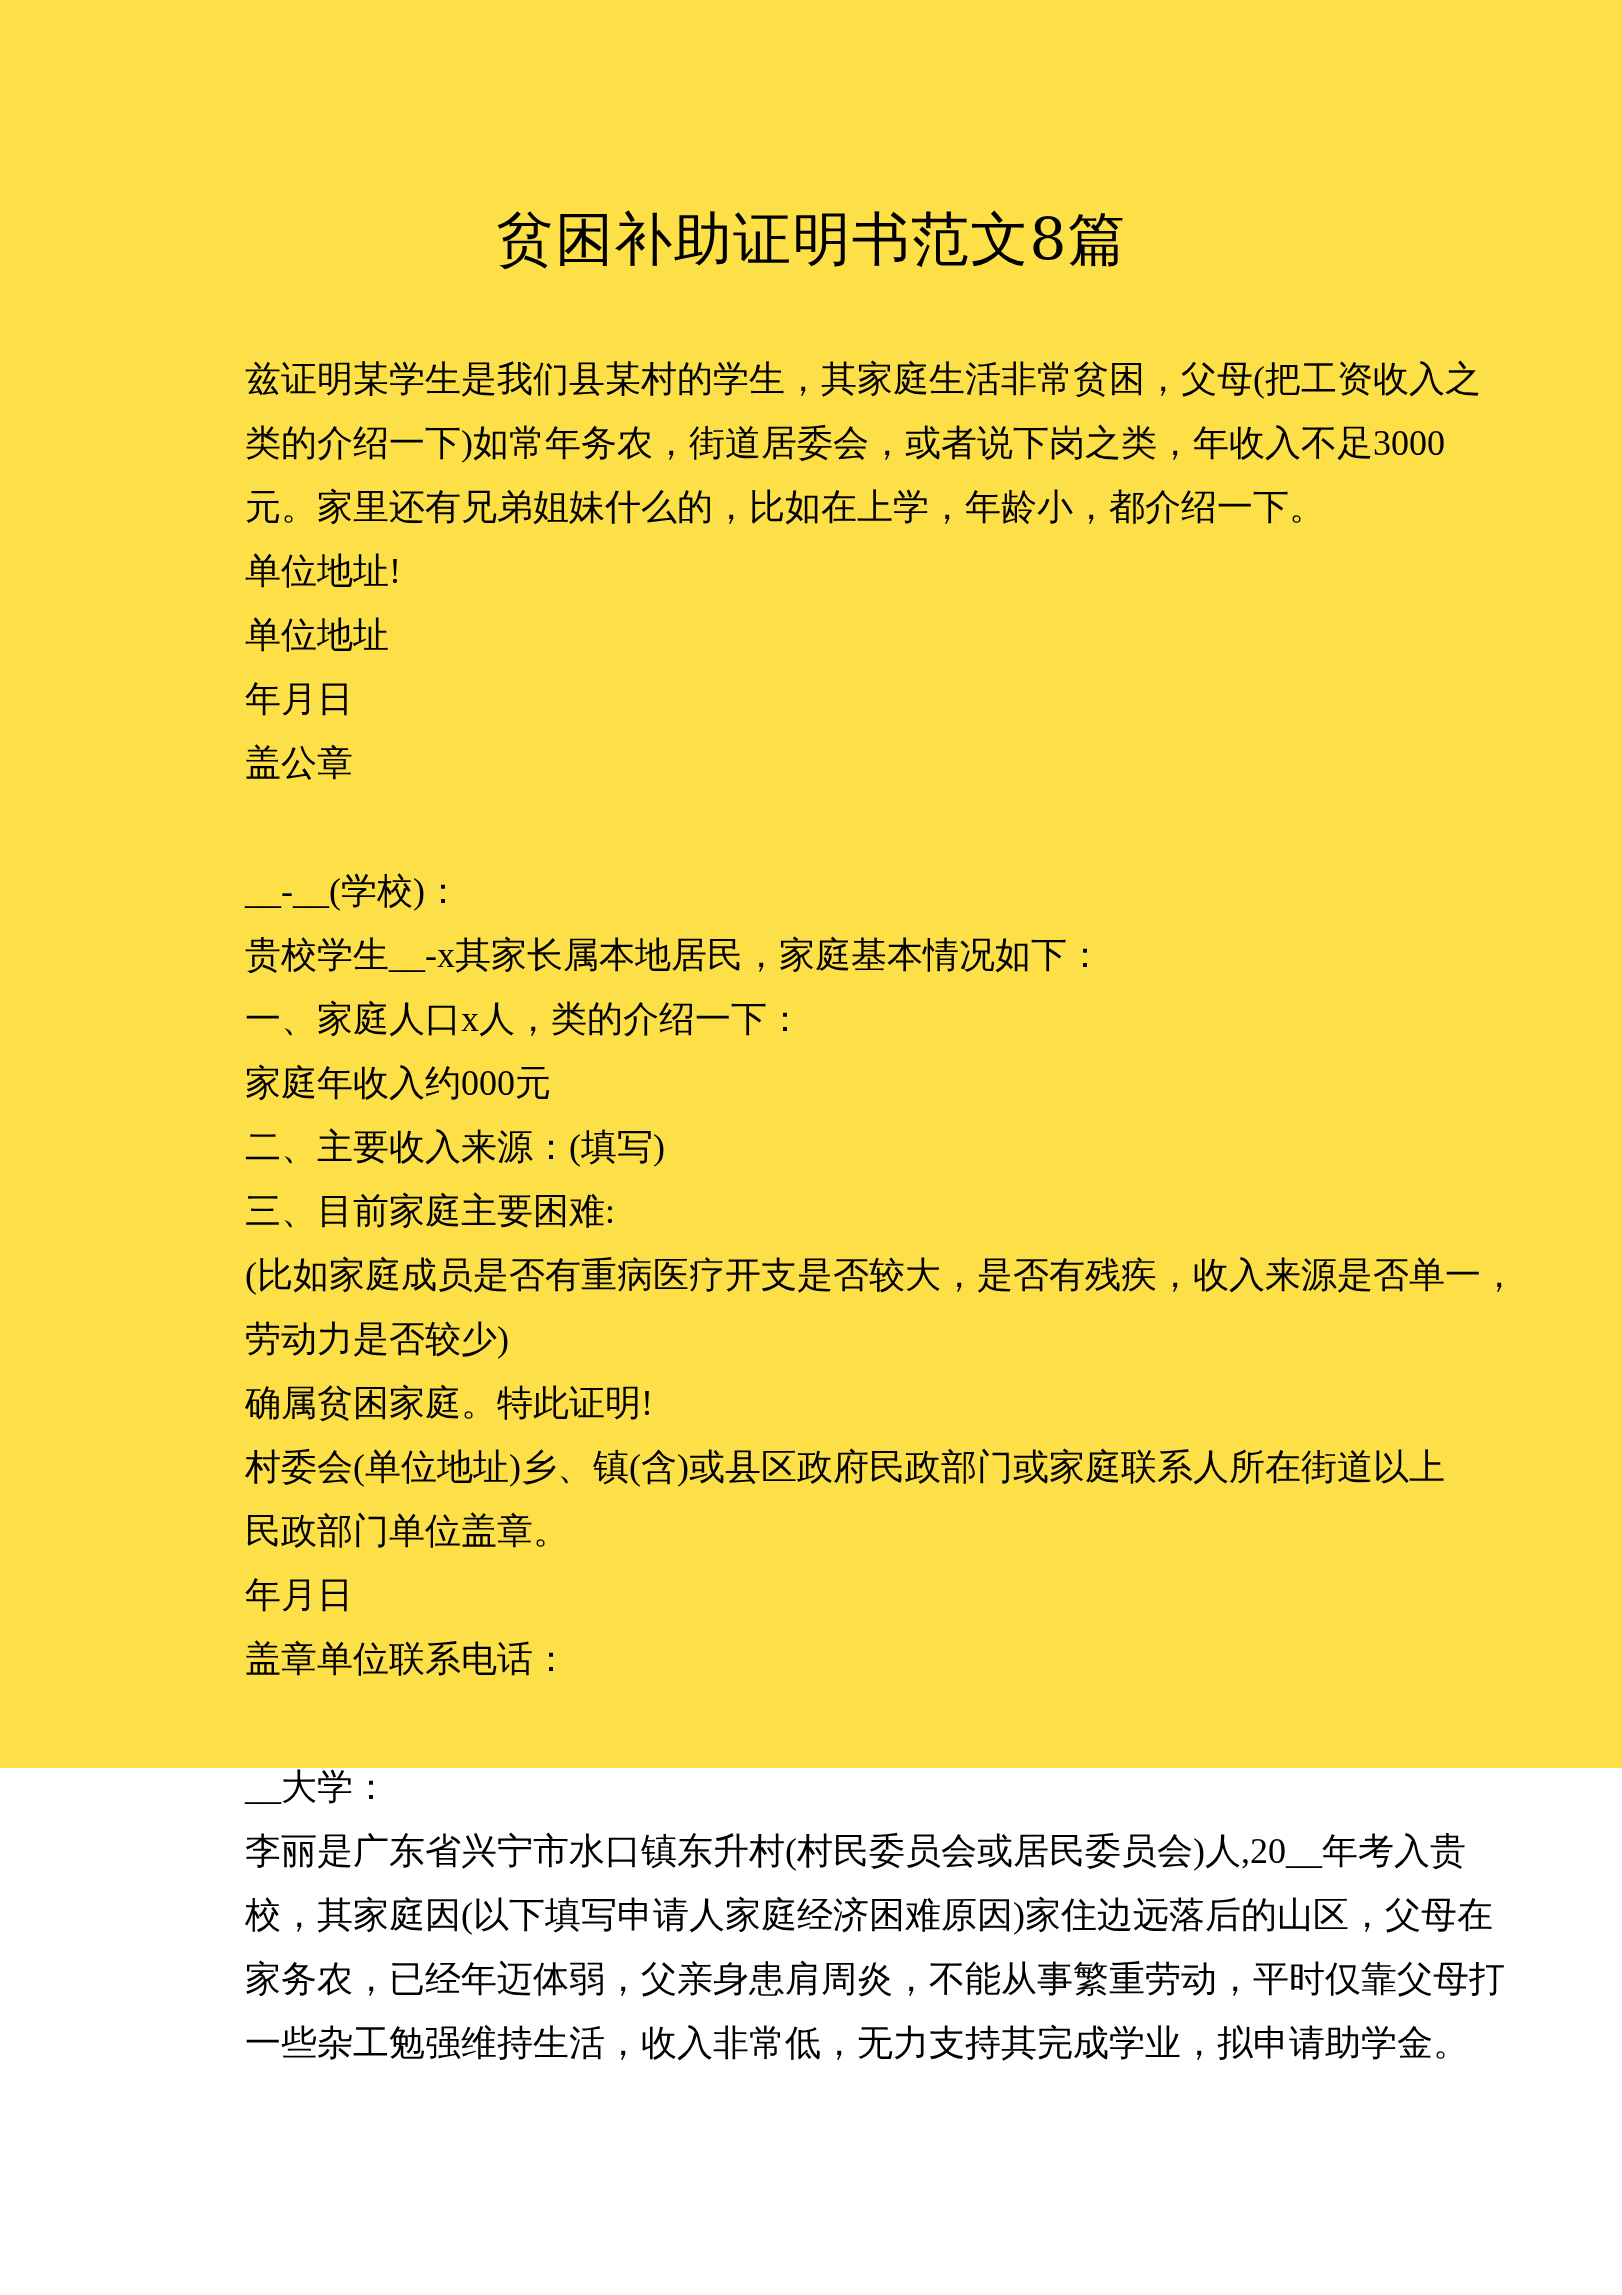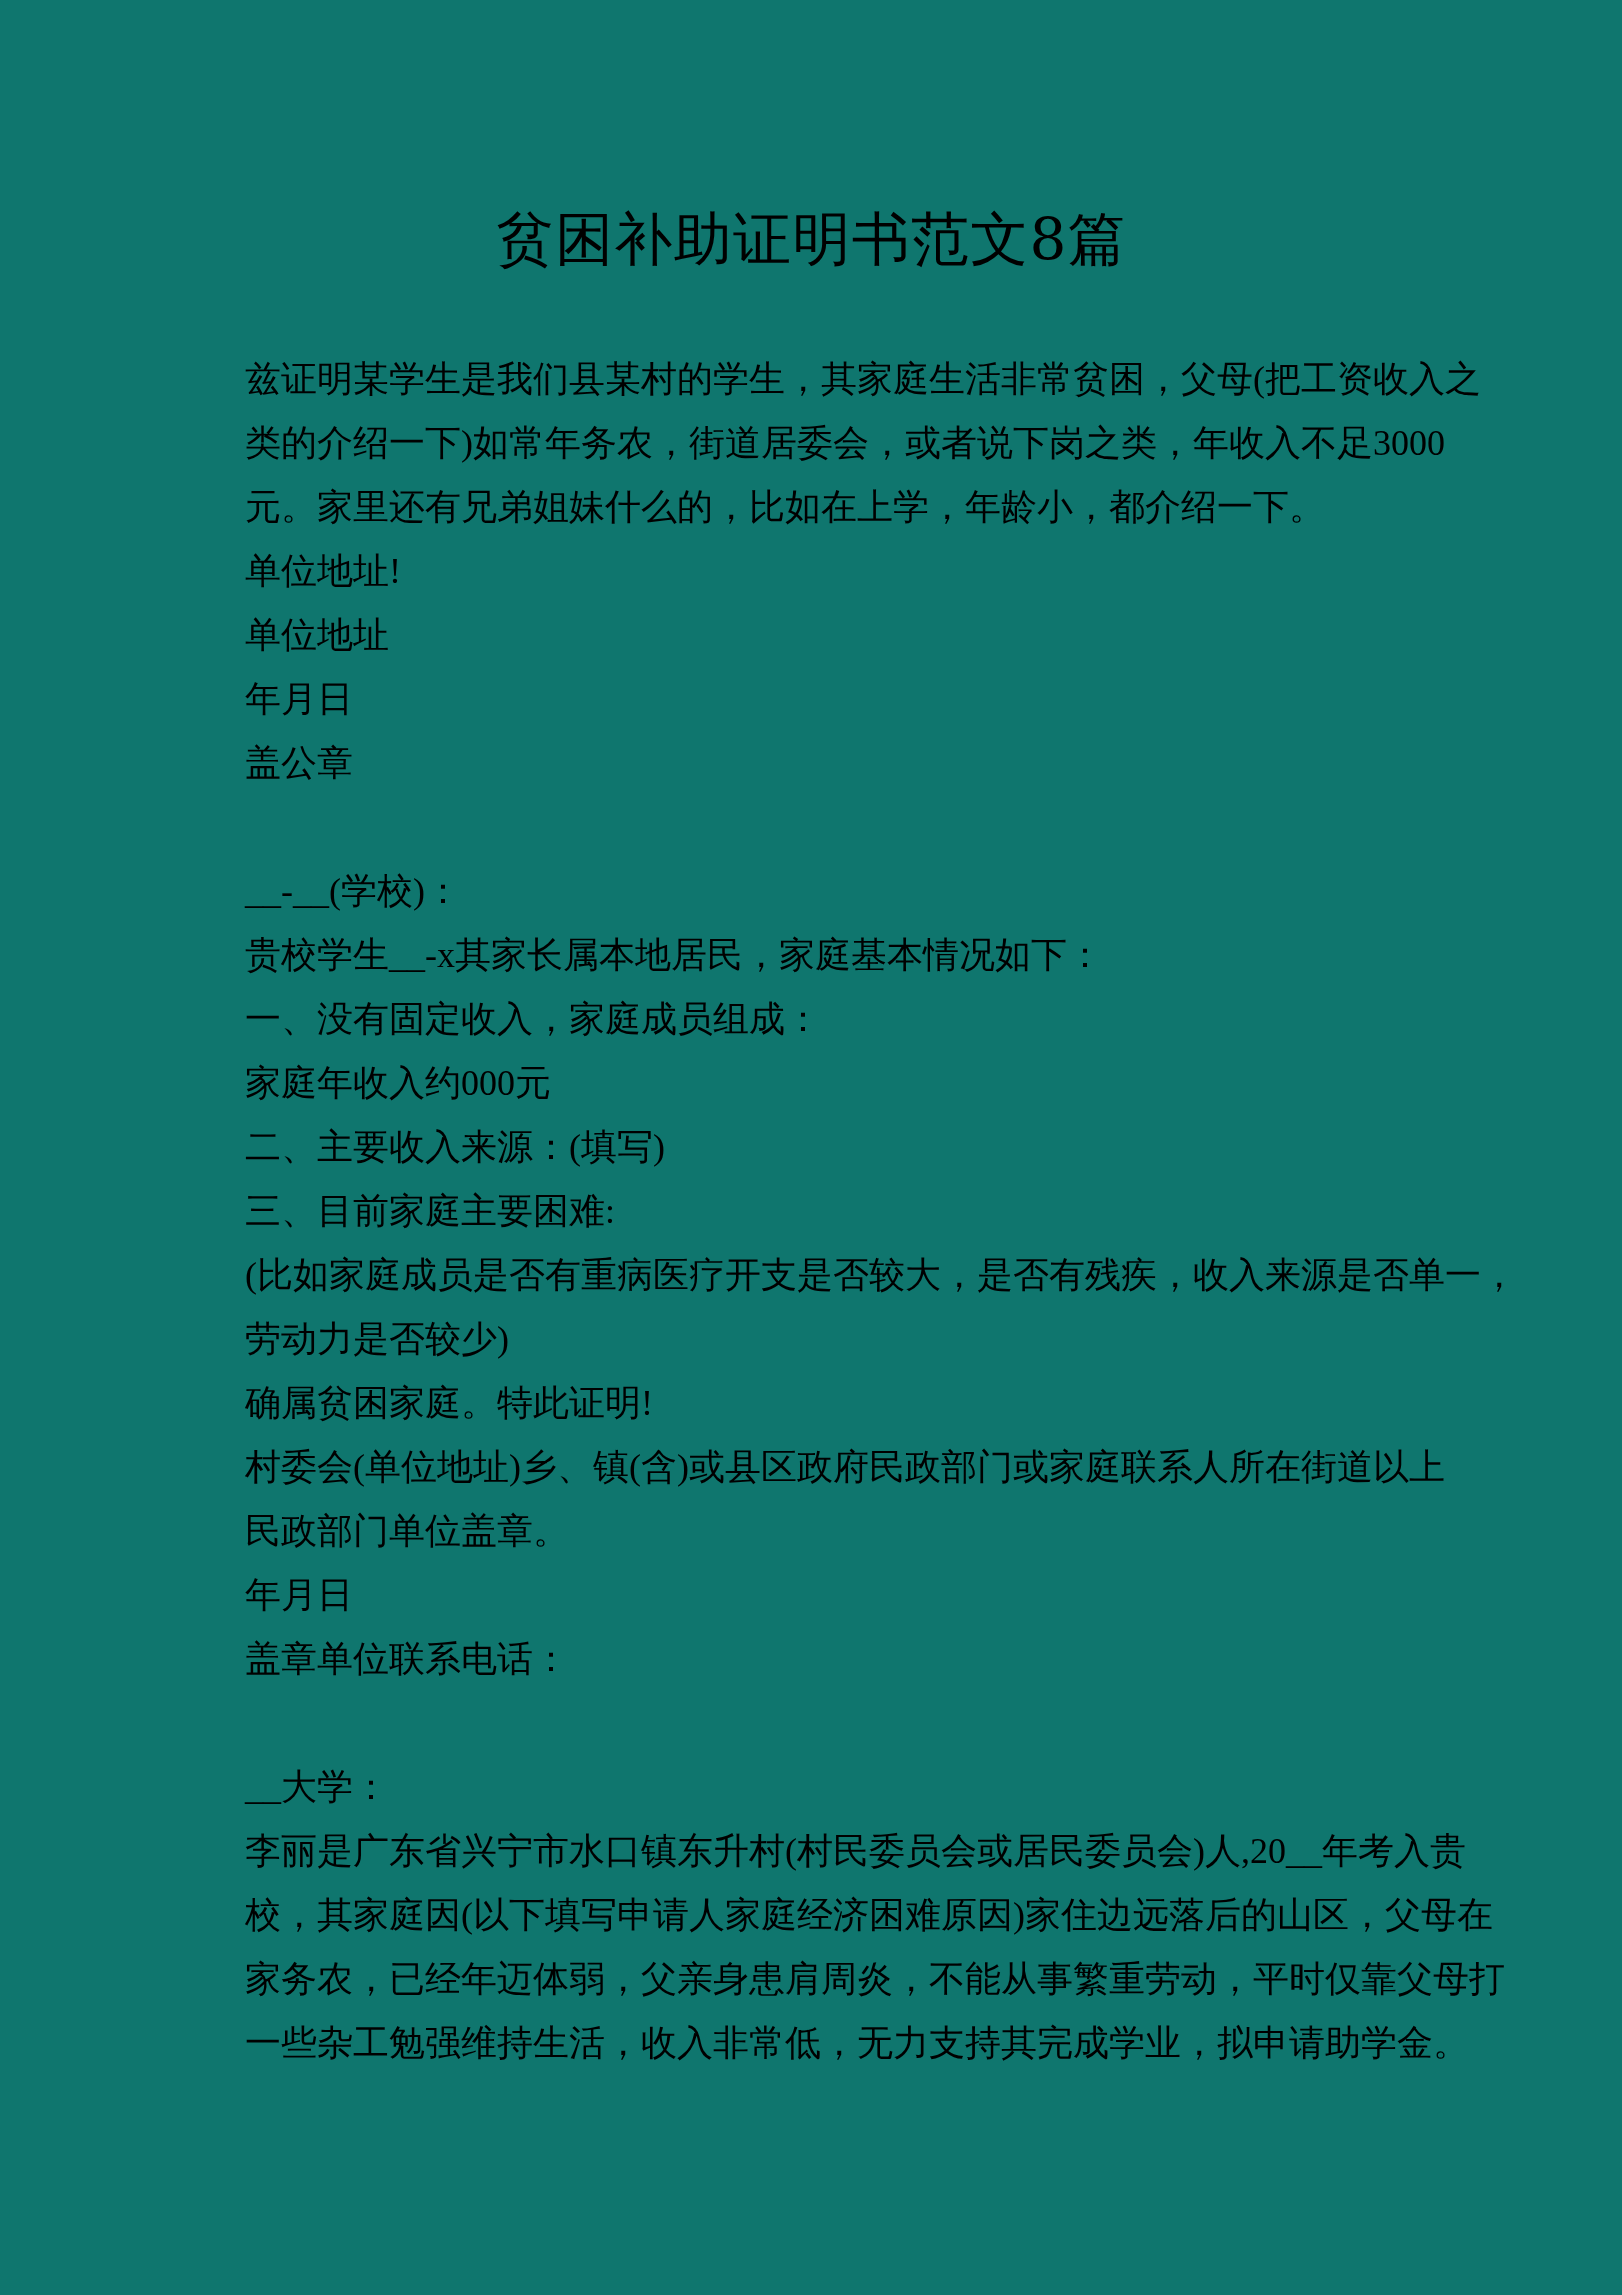--- a/index.html
+++ b/index.html
@@ -13,22 +13,22 @@
       position: relative;
       overflow: hidden;
       font-family: "DejaVu Serif", "Liberation Serif", serif;
       color: #000000;
     }
     .page {
       position: absolute;
       left: 0;
       top: 0;
       width: 1623px;
-      height: 2295px;
-      background: #0f766e;
+      height: 1768px;
+      background: #fde047;
     }
     .title {
       position: absolute;
       left: 0;
       width: 1623px;
       top: 200px;
       text-align: center;
       font-size: 58px;
       line-height: 79px;
       letter-spacing: 1.3px;
@@ -70,21 +70,21 @@
       <p class="line">年月日</p>
       <p class="line">盖公章</p>
     </div>
 
     <div class="gap"></div>
     <div class="gap" style="height:0"></div>
 
     <div>
       <p class="line">__-__(学校)：</p>
       <p class="line">贵校学生__-x其家长属本地居民，家庭基本情况如下：</p>
-      <p class="line">一、没有固定收入，家庭成员组成：</p>
+      <p class="line">一、家庭人口x人，类的介绍一下：</p>
       <p class="line">家庭年收入约000元</p>
       <p class="line">二、主要收入来源：(填写)</p>
       <p class="line">三、目前家庭主要困难:</p>
       <p class="line">(比如家庭成员是否有重病医疗开支是否较大，是否有残疾，收入来源是否单一，</p>
       <p class="line">劳动力是否较少)</p>
       <p class="line">确属贫困家庭。特此证明!</p>
       <p class="line">村委会(单位地址)乡、镇(含)或县区政府民政部门或家庭联系人所在街道以上</p>
       <p class="line">民政部门单位盖章。</p>
       <p class="line">年月日</p>
       <p class="line">盖章单位联系电话：</p>

